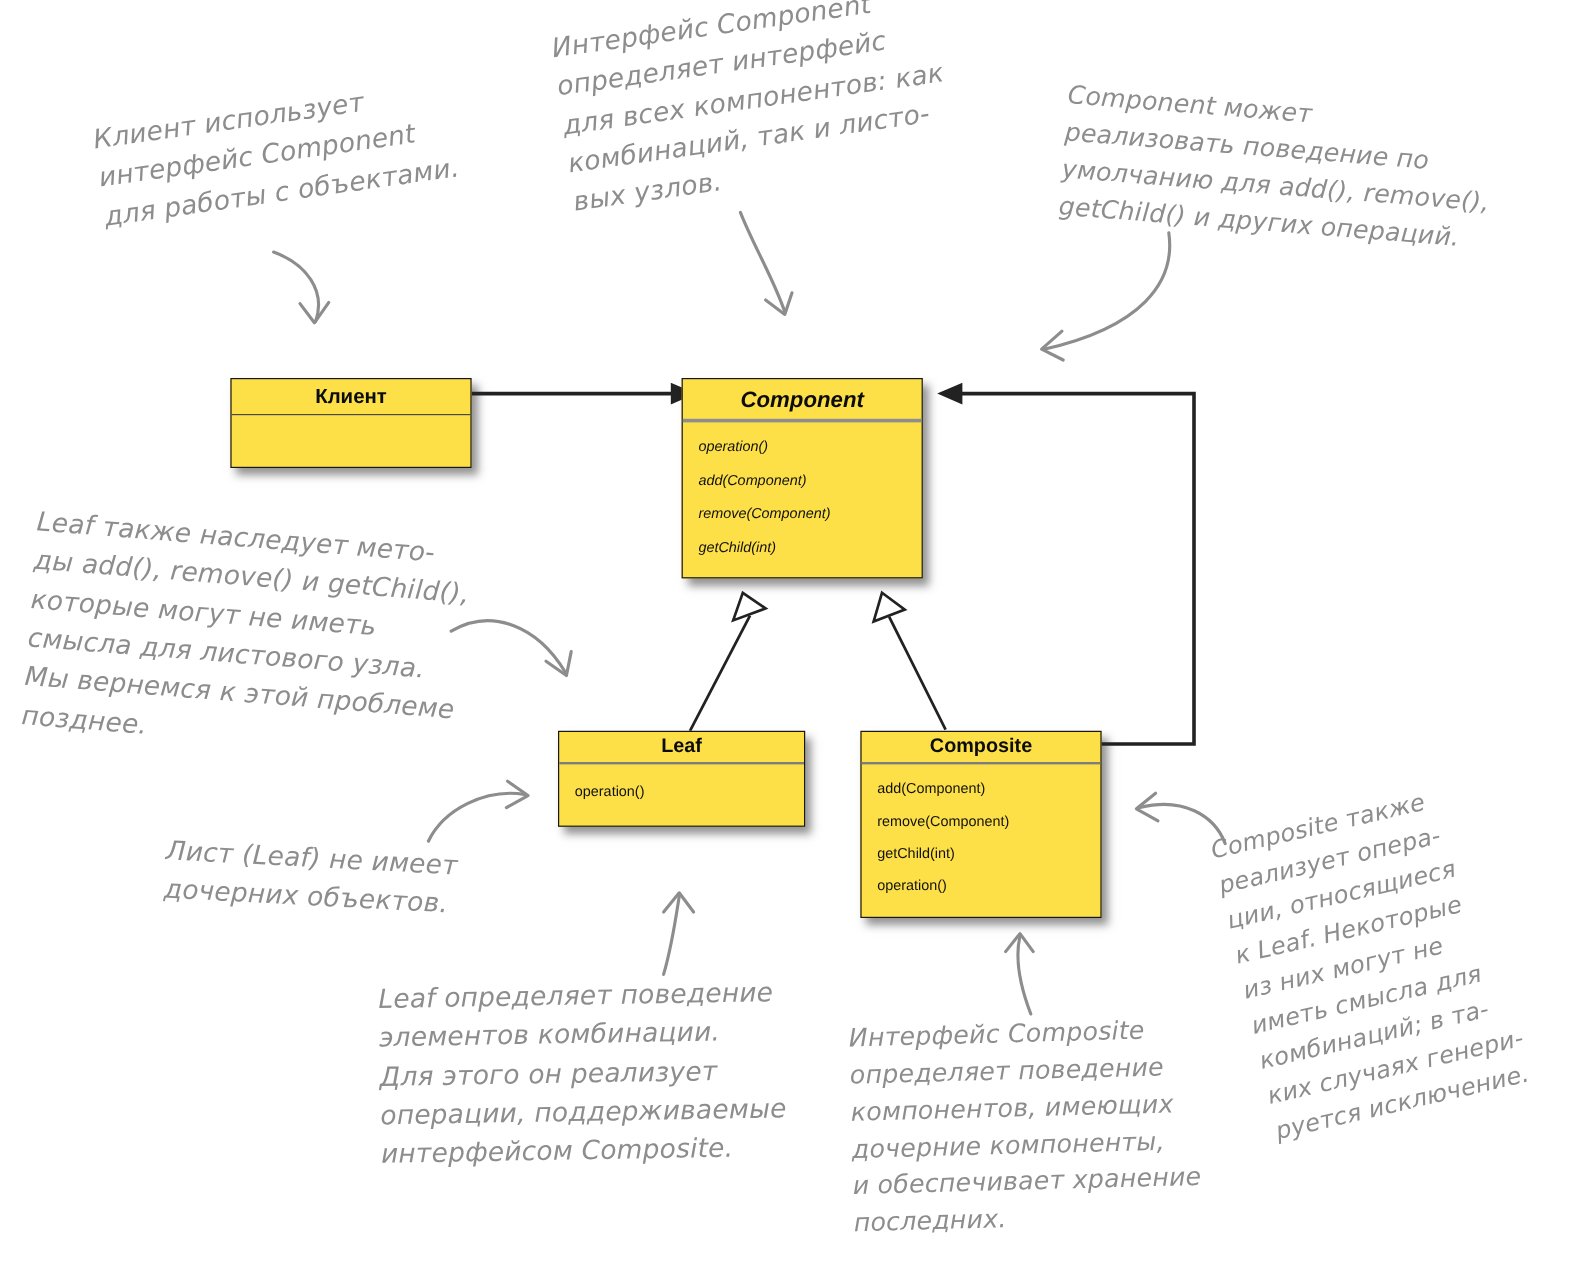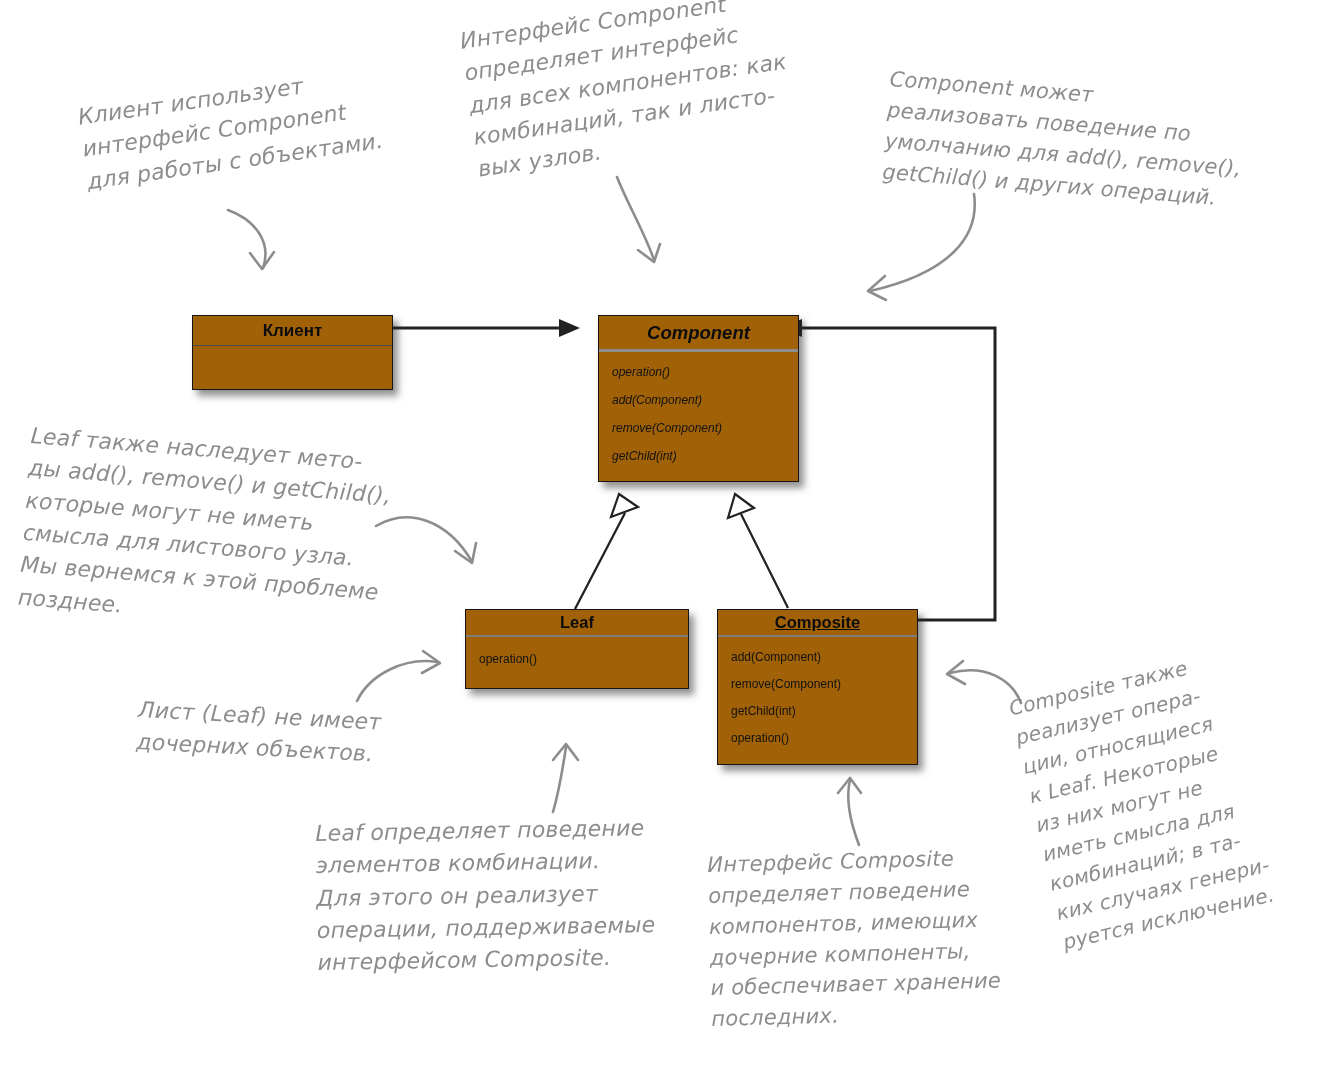--- a/index.html
+++ b/index.html
@@ -1,41 +1,41 @@
 <!DOCTYPE html>
 <html style="--paper: #ffffff; --ink: #8d8d8d; --line: #222222; --border: #161616;"><head>
 <meta charset="utf-8">
 <style>
   html,body{margin:0;padding:0;background:#fff;}
   .canvas{position:relative;width:1320px;height:1068px;background:var(--paper);overflow:hidden;
           font-family:"Liberation Sans",sans-serif;}
   svg.wires{position:absolute;left:0;top:0;width:1320px;height:1068px;}
 
   
-  .clsbox{position:absolute;background:#a16207;border:1.7px solid var(--border);
+  .clsbox{position:absolute;background:#fde047;border:1.7px solid var(--border);
           box-shadow:5px 6px 7px rgba(40,40,40,.5);box-sizing:border-box;}
   .cls-title{font-weight:bold;text-align:center;color:#0c0c0c;display:flex;align-items:center;justify-content:center;}
   .cls-body{box-sizing:border-box;}
   .m{font-size:12px;color:#111;padding-left:13px;}
 
   .client{left:192px;top:315px;width:201px;height:75px;}
   .client .cls-title{height:29px;font-size:17px;border-bottom:1.6px solid #4a4a4a;}
 
-  .component{left:598px;top:315px;width:201px;height:167px;}
+  .component{left:568px;top:315px;width:201px;height:167px;}
   .component .cls-title{height:33px;font-size:18.5px;font-style:italic;border-bottom:3px solid #8e8e8e;}
   .component .m{font-style:italic;line-height:28px;}
   .component .cls-body{padding-top:6px;}
 
-  .leaf{left:465px;top:609px;width:224px;height:80px;}
+  .leaf{left:465px;top:609px;width:206px;height:80px;}
   .leaf .cls-title{height:25px;font-size:16.5px;border-bottom:2px solid #7d7d7d;}
   .leaf .m{line-height:27px;}
   .leaf .cls-body{padding-top:9px;}
 
   .composite{left:717px;top:609px;width:201px;height:156px;}
-  .composite .cls-title{height:25px;font-size:16.5px;border-bottom:2px solid #7d7d7d;text-decoration:underline;}
+  .composite .cls-title{height:25px;font-size:16.5px;border-bottom:2px solid #7d7d7d;}
   .composite .m{line-height:27px;}
   .composite .cls-body{padding-top:7px;}
 
   
   .note{position:absolute;font-family:"DejaVu Sans",sans-serif;font-style:italic;
         color:var(--ink);white-space:pre-line;transform-origin:0 0;
         font-size:21px;line-height:1.47;letter-spacing:.2px;}
   .n1{left:76px;top:102px;transform:rotate(-8deg);font-size:22px;}
   .n2{left:458px;top:26px;transform:rotate(-8deg);font-size:22px;}
   .n3{left:891px;top:64px;transform:rotate(4.5deg);}

